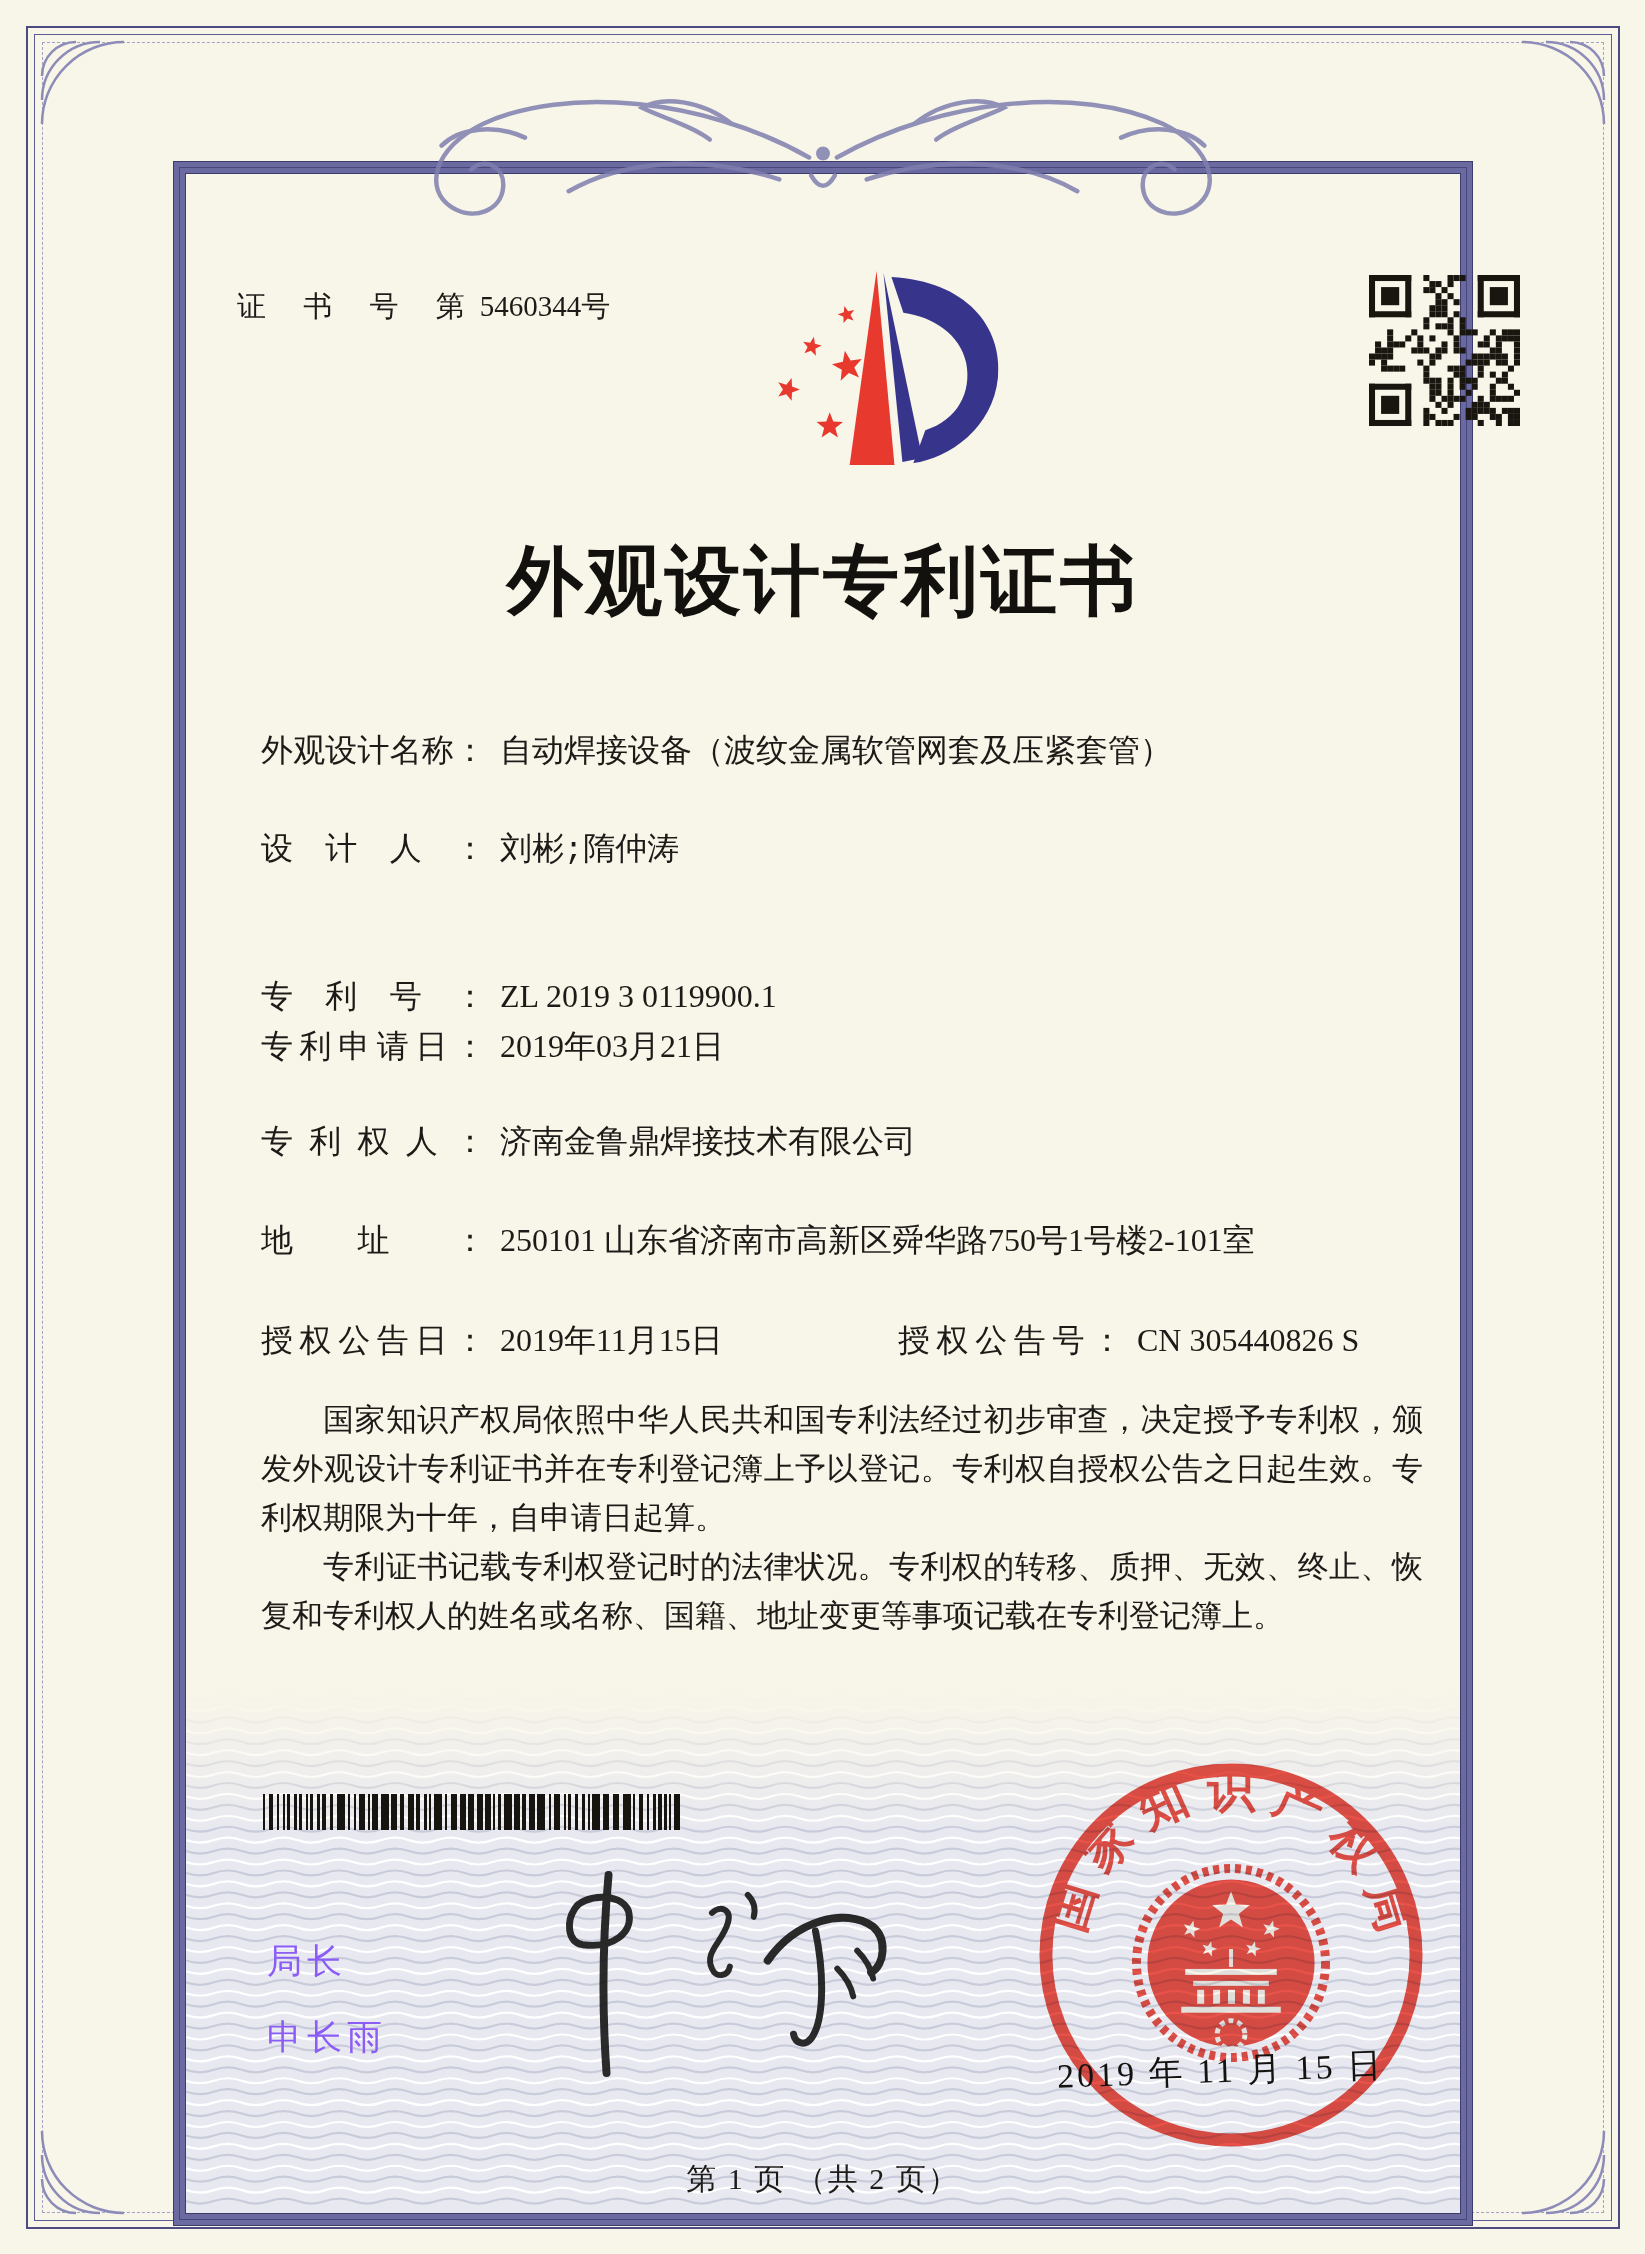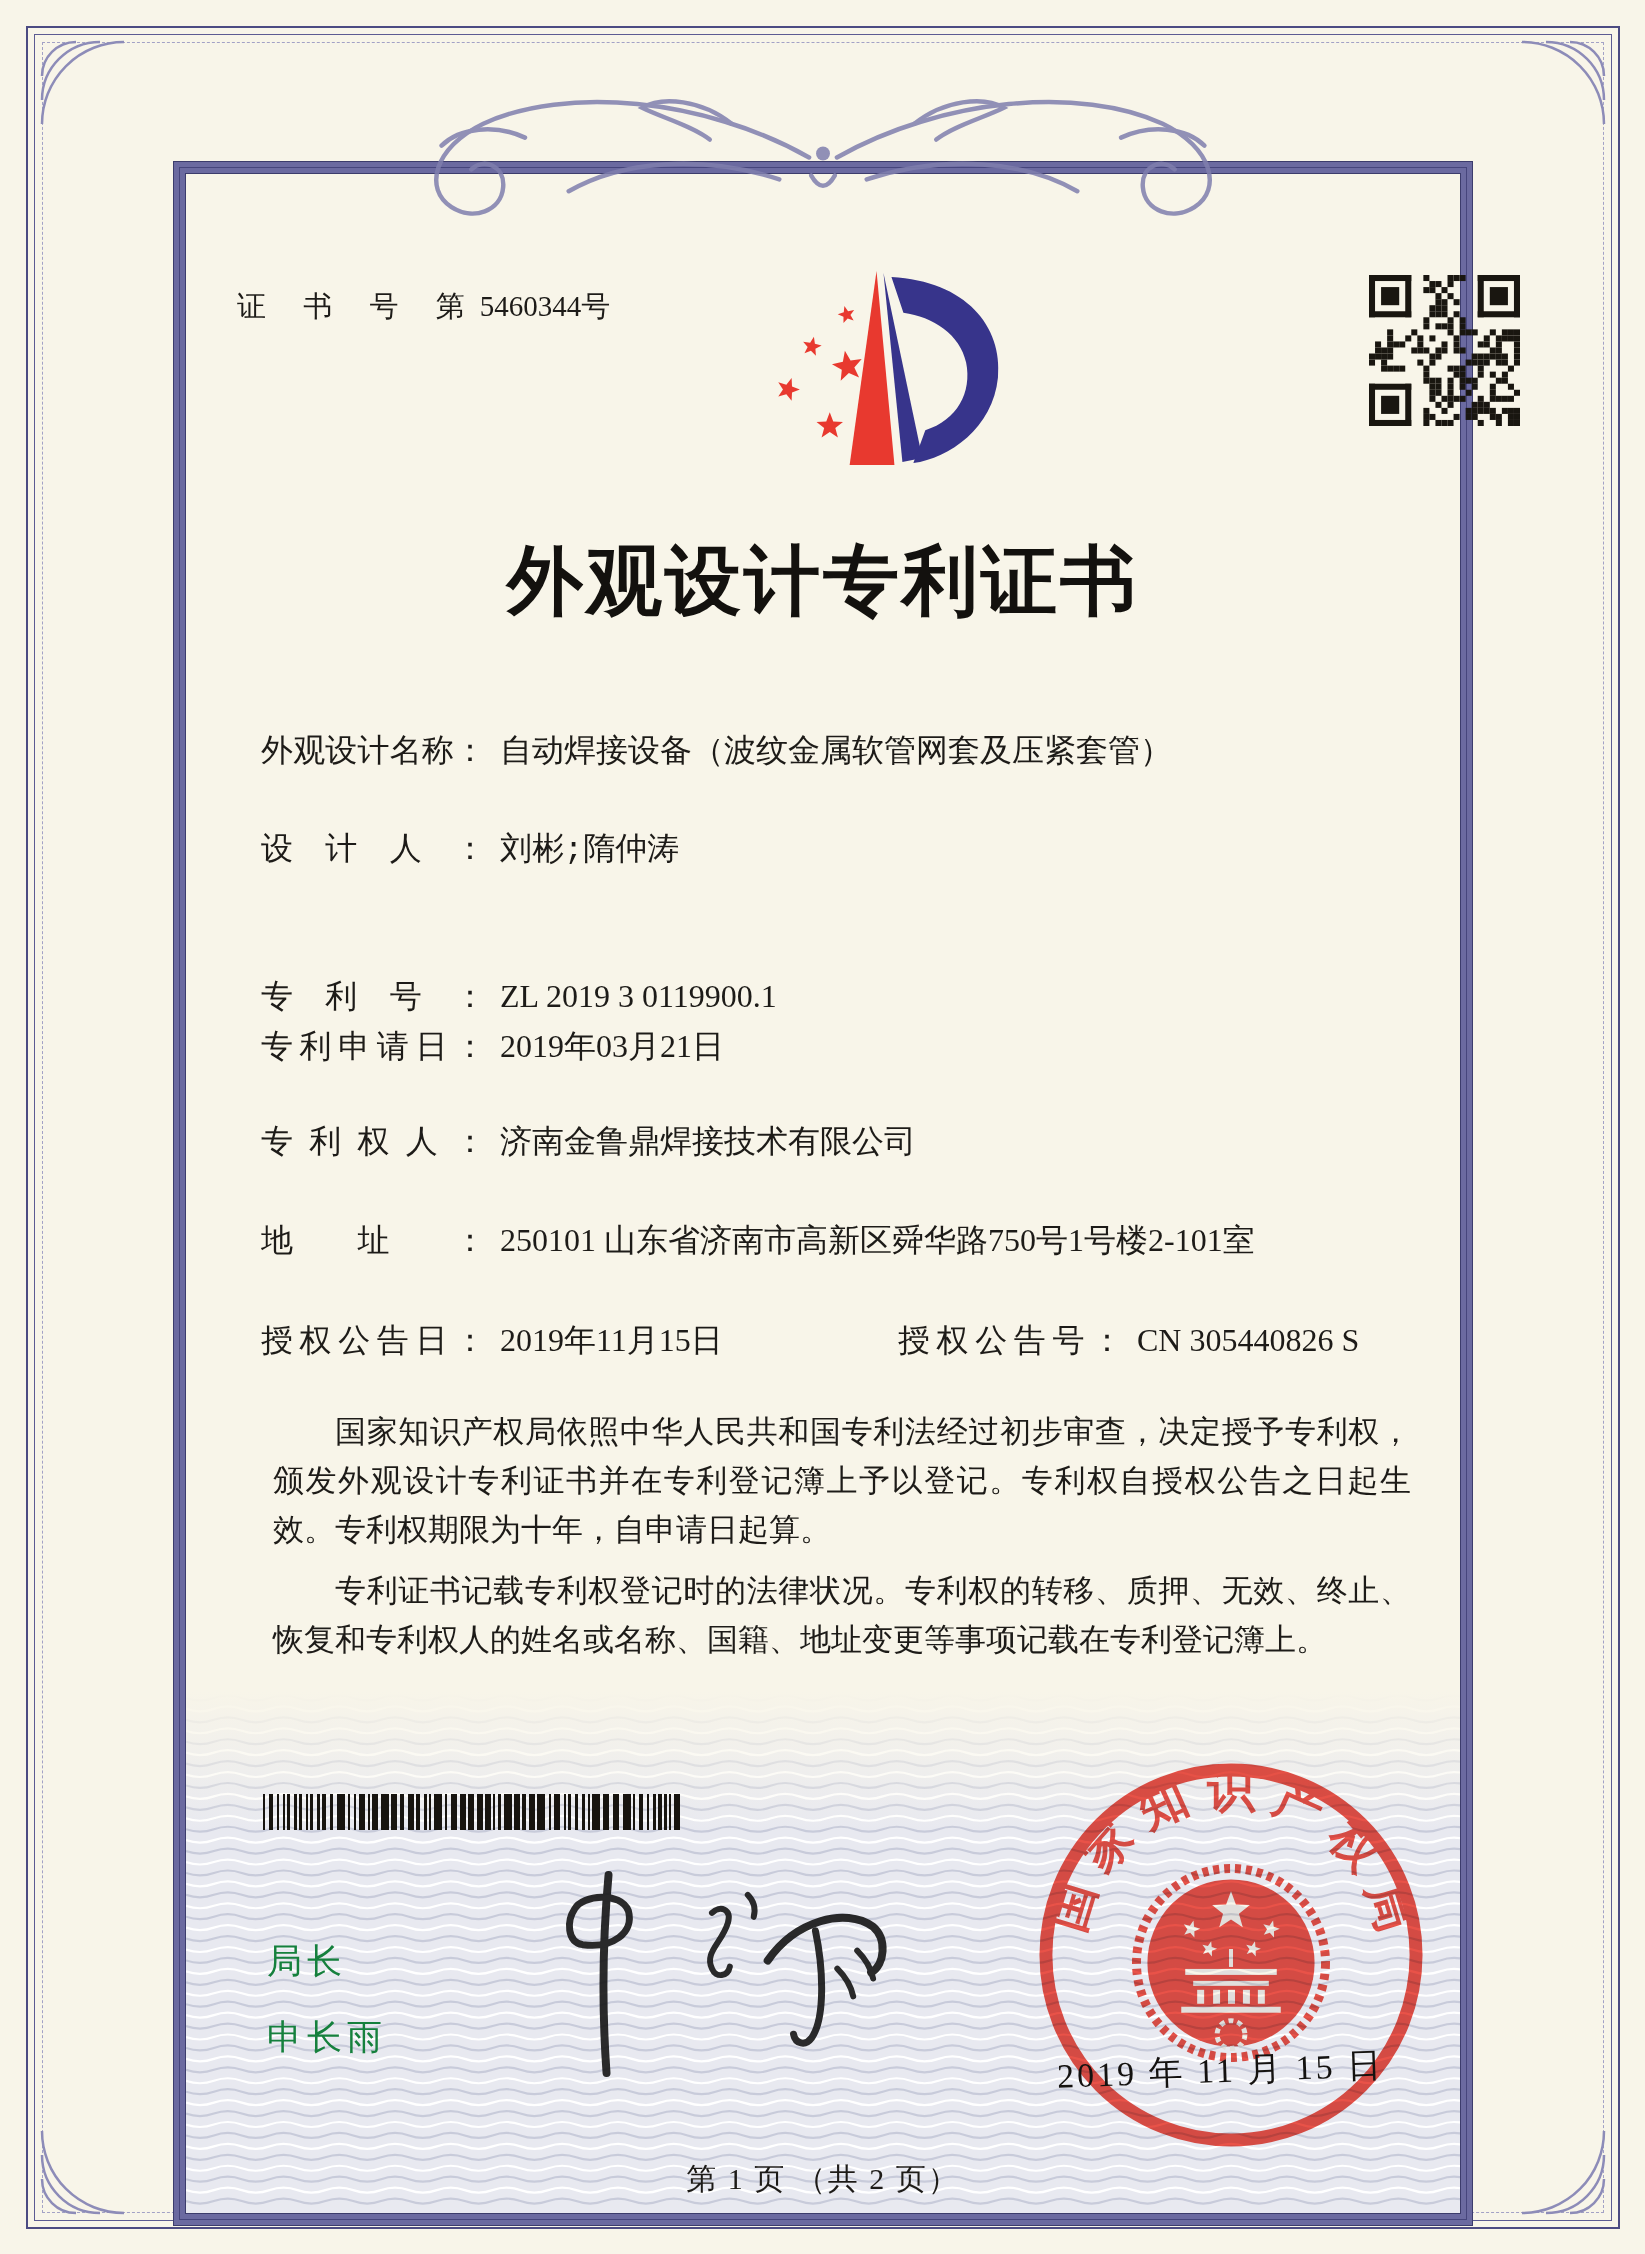--- a/index.html
+++ b/index.html
@@ -35,28 +35,28 @@
                font-size:76px; font-weight:bold; letter-spacing:3px; color:#13110e; }
 
   
   .frow { position:absolute; left:261px; font-size:32px; white-space:nowrap; }
   .flabel { display:inline-block; width:225px; text-align:justify; text-align-last:justify; }
   .fvalue { margin-left:14px; }
 
   
   .paras { position:absolute; left:261px; top:1395px; width:1162px;
            font-size:31px; line-height:49px; text-align:justify; }
-  .paras p { margin:12px; text-indent:2em; }
+  .paras p { margin:0; text-indent:2em; }
 
   
   .barcode { position:absolute; left:263px; top:1794px; width:428px; height:36px; display:flex; }
   .barcode i { display:block; height:100%; background:#17140f; flex:none; }
   .signer-title, .signer-name {
     position:absolute; left:267px; font-size:35px; letter-spacing:5px;
-    font-family:"Liberation Sans","DejaVu Sans",sans-serif; color:#15803d;
+    font-family:"Liberation Sans","DejaVu Sans",sans-serif; color:#8b5cf6;
   }
   .signer-title { top:1938px; }
   .signer-name  { top:2014px; }
   .sig { position:absolute; left:517px; top:1869px; width:378px; height:224px; }
   .seal { position:absolute; left:1033px; top:1757px; width:396px; height:396px;
           mix-blend-mode:multiply; opacity:.93; }
   .seal-date { position:absolute; left:1057px; top:2048px; font-size:34px; letter-spacing:3px;
                transform:rotate(-2deg); color:#141210; white-space:nowrap; }
   .page-info { position:absolute; left:0; right:0; top:2159px; text-align:center;
                font-size:30px; letter-spacing:2px; }

